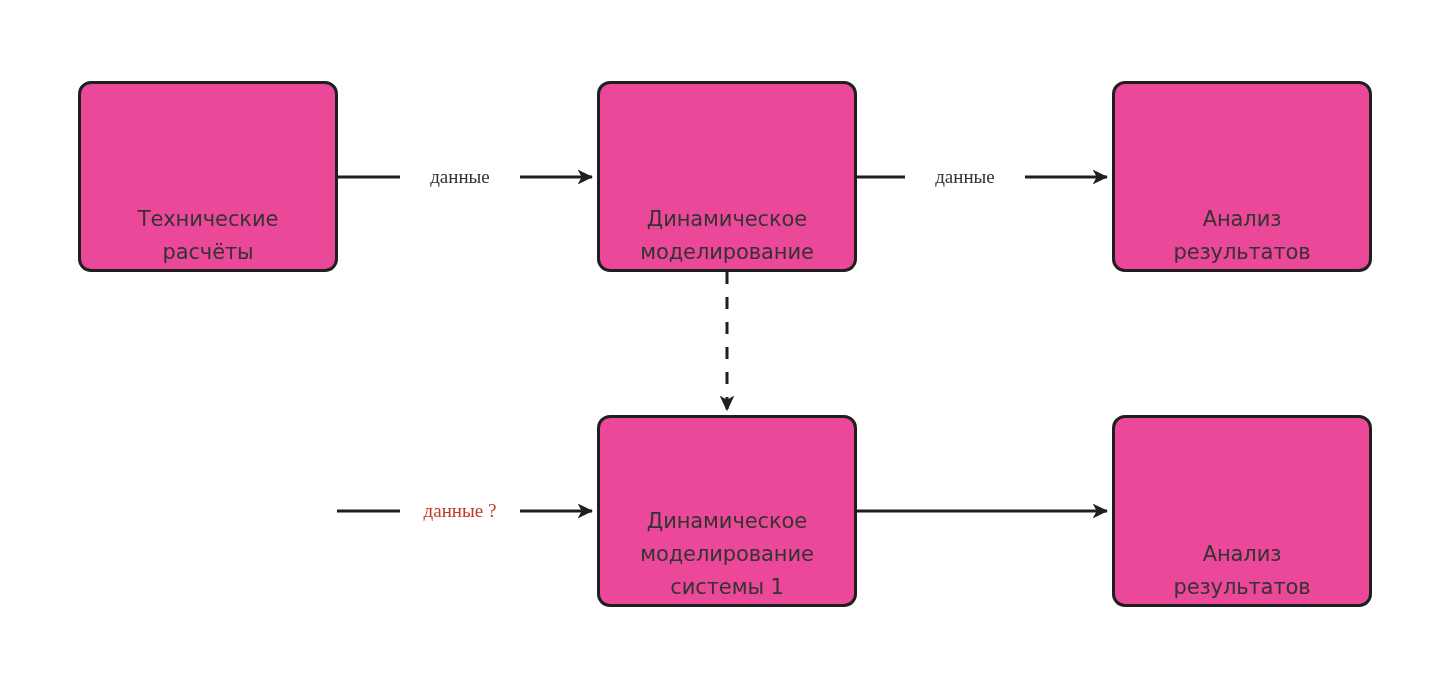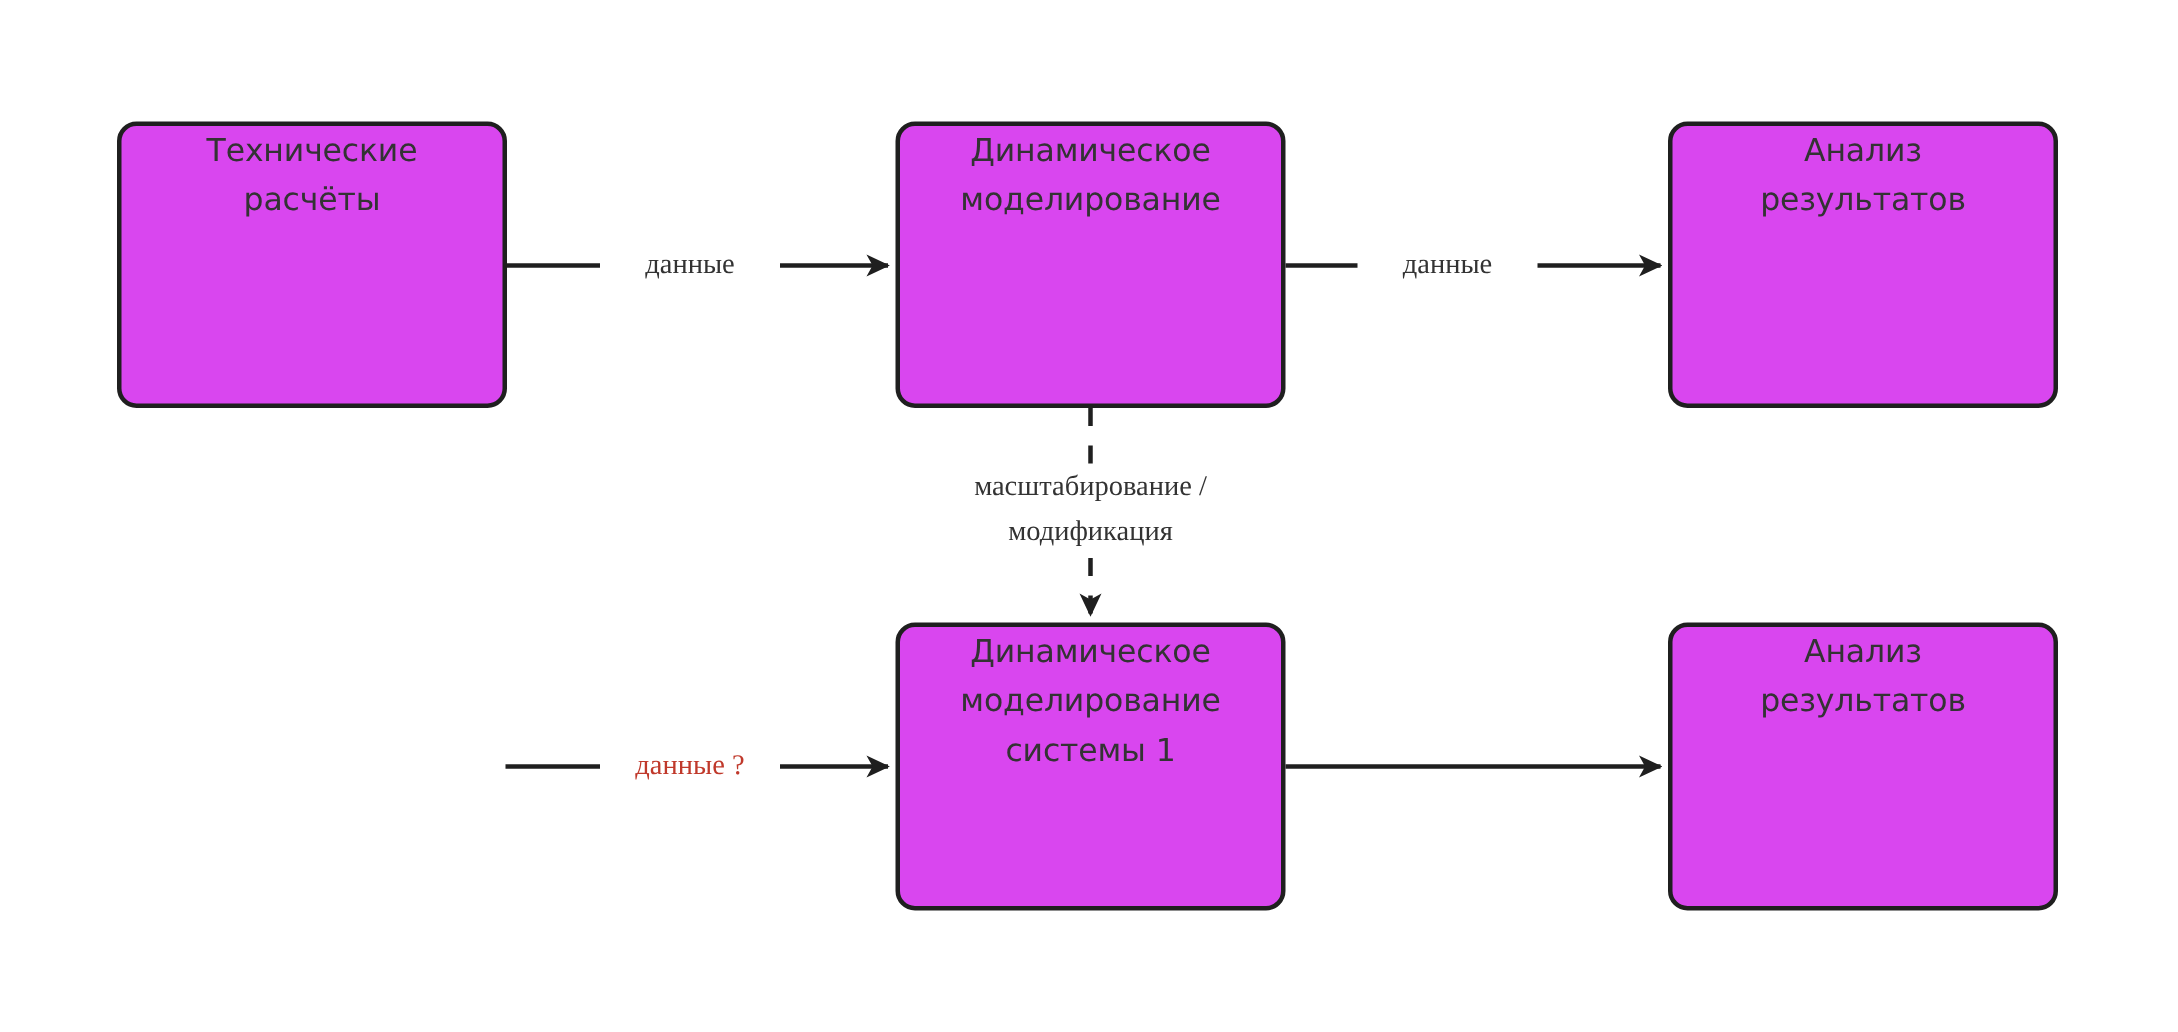--- a/index.html
+++ b/index.html
@@ -23,23 +23,23 @@
     left: 0;
     top: 0;
     width: 1452px;
     height: 688px;
   }
   .node-box {
     position: absolute;
     box-sizing: border-box;
     border: 3px solid #1f1f1f;
     border-radius: 13px;
-    background: #d946ef;
+    background: #ec4899;
     display: flex;
-    align-items: flex-start;
+    align-items: flex-end;
     justify-content: center;
     text-align: center;
   }
   .node-label {
     font-family: "DejaVu Sans", sans-serif;
     font-size: 21px;
     line-height: 33px;
     color: #333333;
     white-space: pre-line;
     letter-spacing: -0.1px;
@@ -120,18 +120,16 @@
 
   <div class="node-box" style="left:1112px; top:415px; width:260px; height:192px;">
     <span class="node-label">Анализ
 результатов</span>
   </div>
 
   <div class="edge-label" style="left:400px; top:162px; width:120px;">данные</div>
 
   <div class="edge-label" style="left:905px; top:162px; width:120px;">данные</div>
 
-  <div class="edge-label stacked" style="left:607px; top:310px; width:240px;">масштабирование /
-модификация</div>
 
   <div class="edge-label accent" style="left:400px; top:496px; width:120px;">данные ?</div>
 
 </div>
 
 </body></html>

